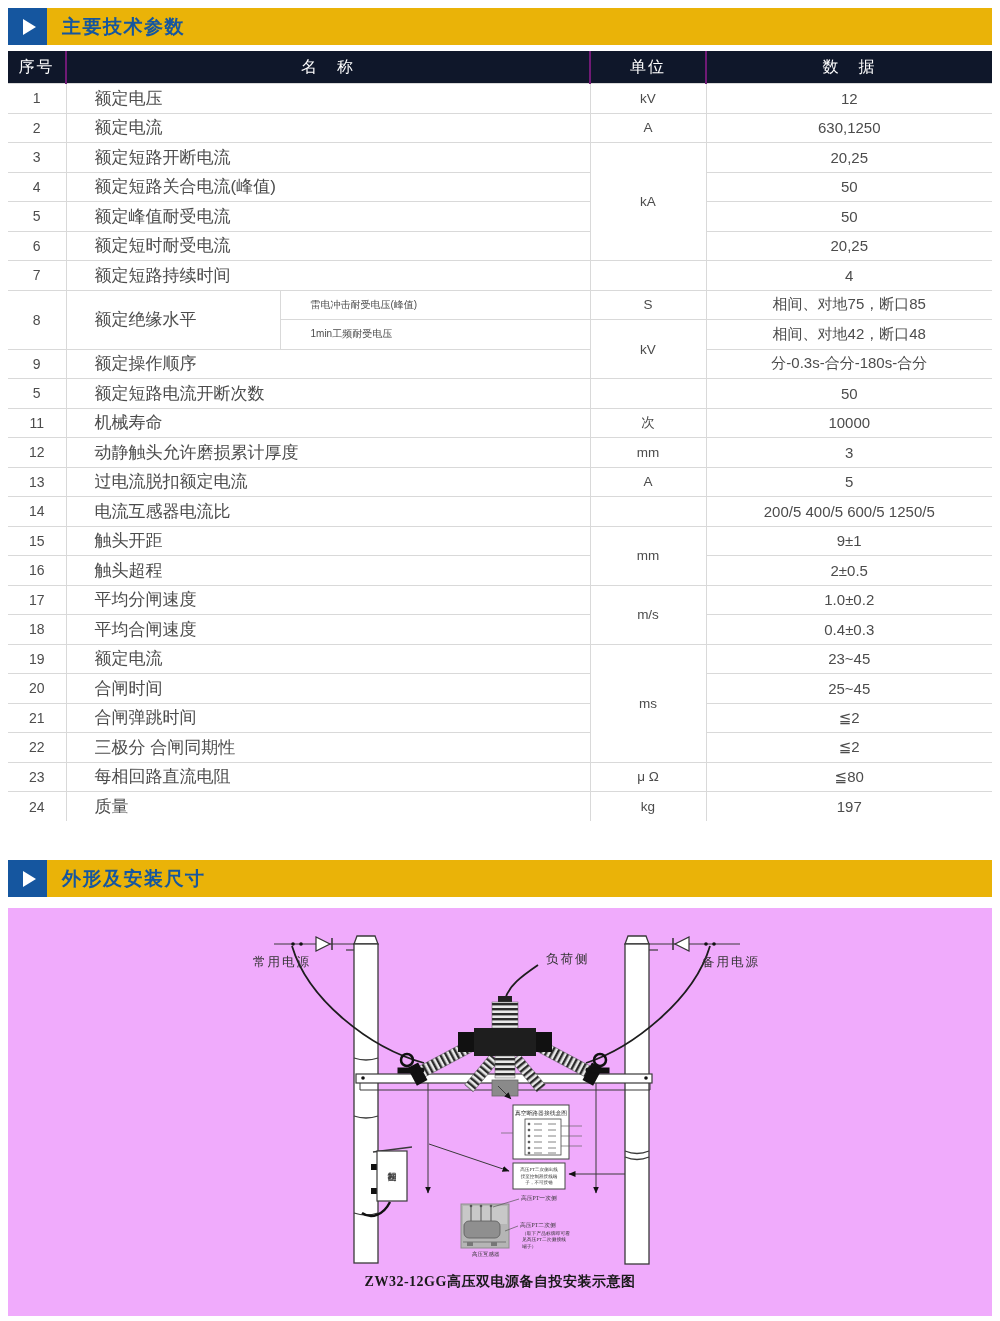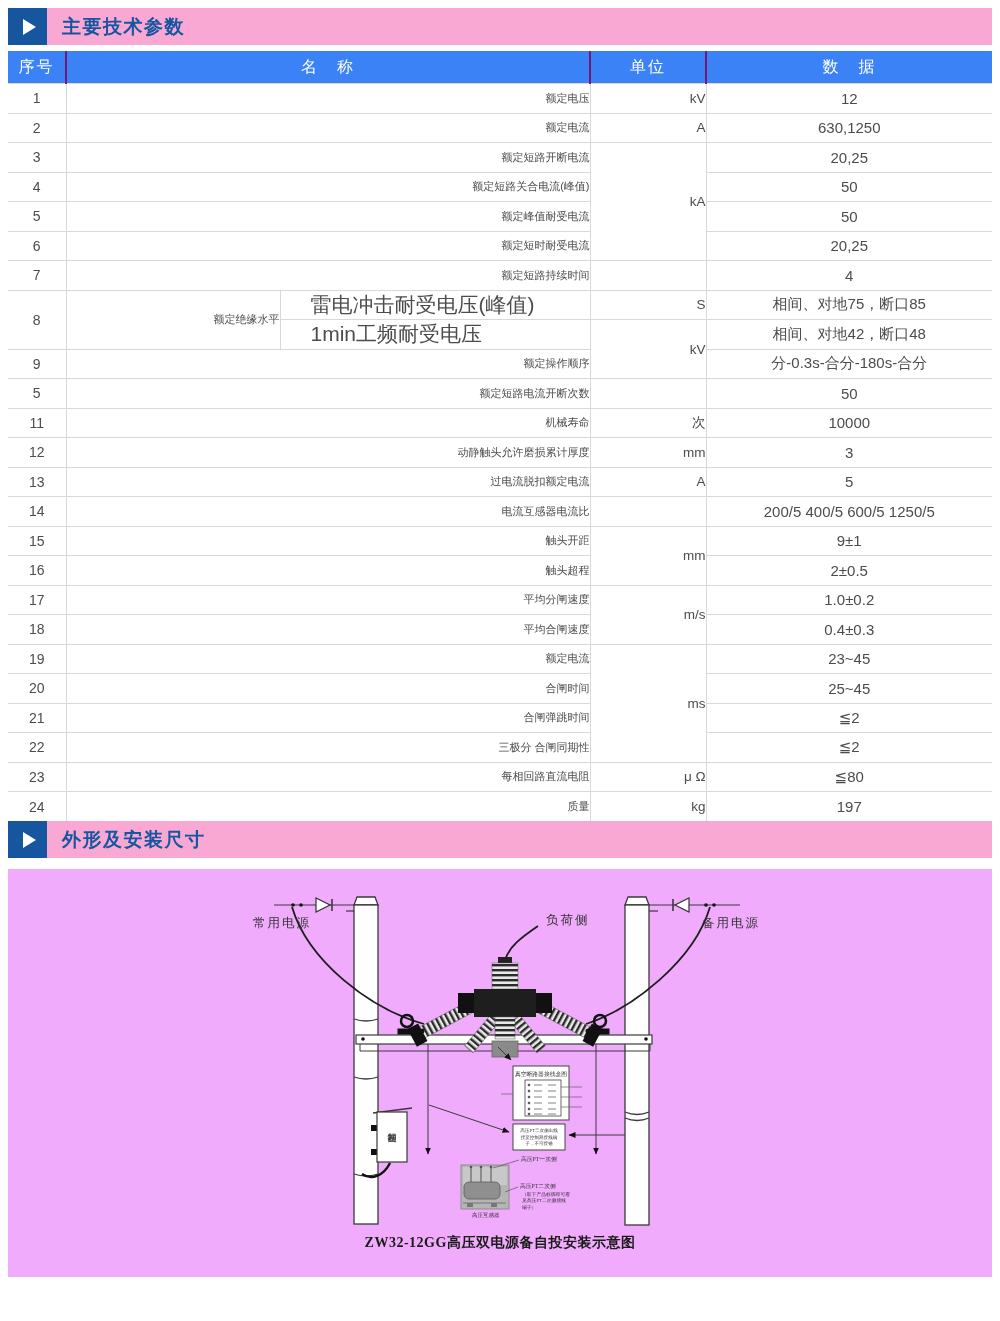--- a/index.html
+++ b/index.html
@@ -1,31 +1,31 @@
 <!DOCTYPE html>
 <html><head>
 <meta charset="utf-8">
 <style>
   html,body{margin:0;padding:0;background:#fff;}
   body{width:1000px;height:1321px;font-family:"Liberation Sans","DejaVu Sans",sans-serif;}
   .wrap{padding:8px;}
-  .band{height:37px;background:#f9a8d4;display:flex;align-items:center;width:984px;}
+  .band{height:37px;background:#eab308;display:flex;align-items:center;width:984px;}
   .band .cube{width:39px;height:37px;background:#15569f;display:flex;align-items:center;justify-content:center;flex:none;}
   .tri{width:0;height:0;border-left:13px solid #fff;border-top:8px solid transparent;border-bottom:8px solid transparent;margin-left:4px;}
   .band h2{margin:0 0 0 15px;font-size:19px;color:#15569f;letter-spacing:1.5px;font-weight:bold;}
-  .band.second{margin-bottom:11px;}
+  .band.second{margin-top:39px;margin-bottom:11px;}
   table.params{border-collapse:collapse;table-layout:fixed;width:984px;margin-top:6px;border-style:hidden;}
-  table.params th{background:#3b82f6;color:#fff;font-weight:normal;font-size:16px;height:30px;letter-spacing:2px;}
+  table.params th{background:#0f172a;color:#fff;font-weight:normal;font-size:16px;height:30px;letter-spacing:2px;}
   table.params th + th{border-left:2px solid #701a75;}
   table.params td{border:1px solid #d9d9d9;color:#4c4c4c;overflow:hidden;white-space:nowrap;padding:0;}
   table.params tbody tr{height:29.5px;}
   .c-no{text-align:center;font-size:14px;}
-  .c-name{text-align:right;padding-left:28px !important;font-size:11px;}
-  .c-sub{text-align:left;padding-left:30px !important;font-size:21px;}
-  .c-unit{text-align:right;font-size:13.5px;}
+  .c-name{text-align:left;padding-left:28px !important;font-size:17px;}
+  .c-sub{text-align:left;padding-left:30px !important;font-size:10px;}
+  .c-unit{text-align:center;font-size:13.5px;}
   .c-data{text-align:center;font-size:15px;}
   .panel{width:984px;height:408px;background:#f0abfc;}
   svg text{font-family:"Liberation Serif","DejaVu Serif",serif;fill:#333;}
   svg .cap{font-weight:bold;fill:#1a1a1a;letter-spacing:0.5px;}
 </style>
 </head>
 <body>
 
 <div class="wrap">
 

